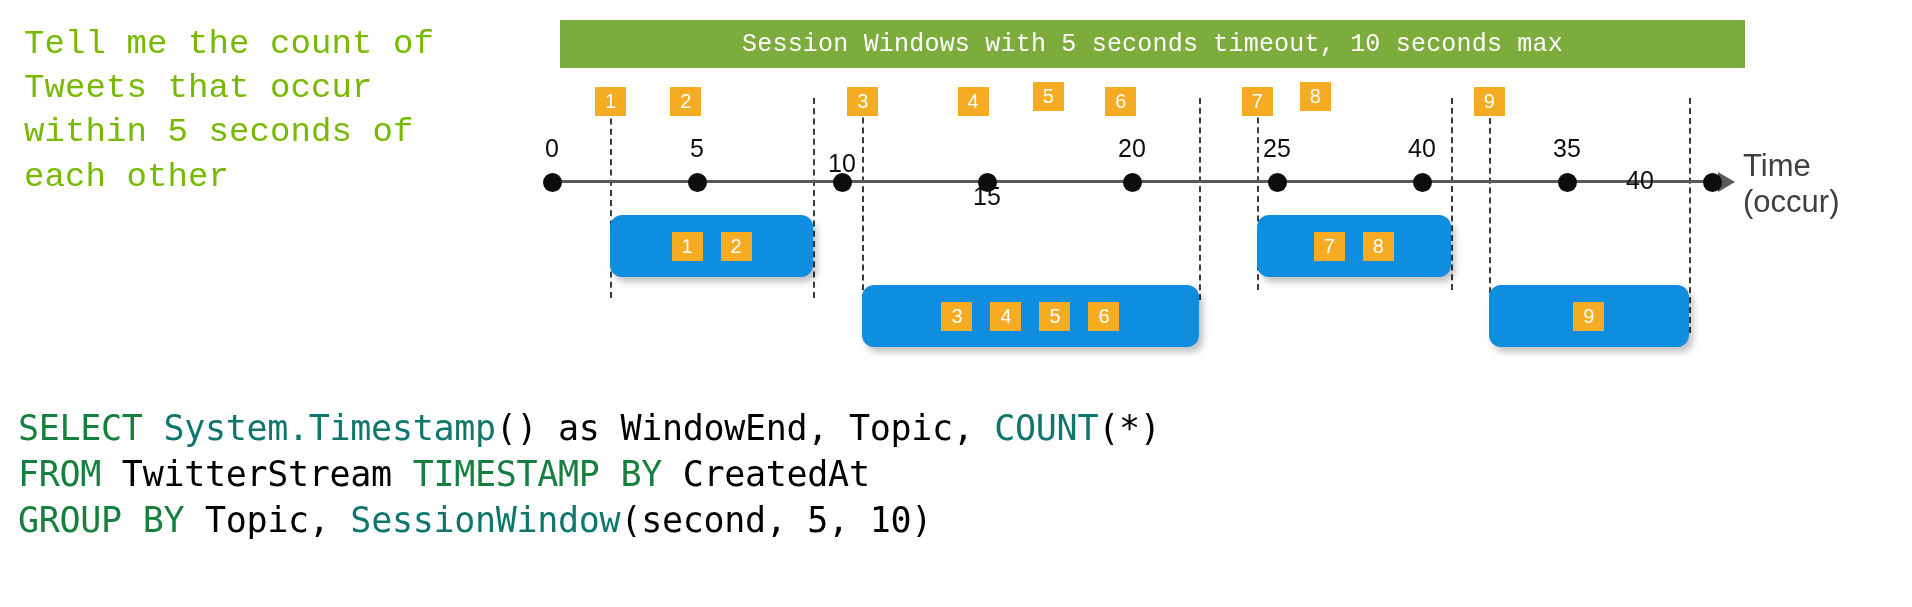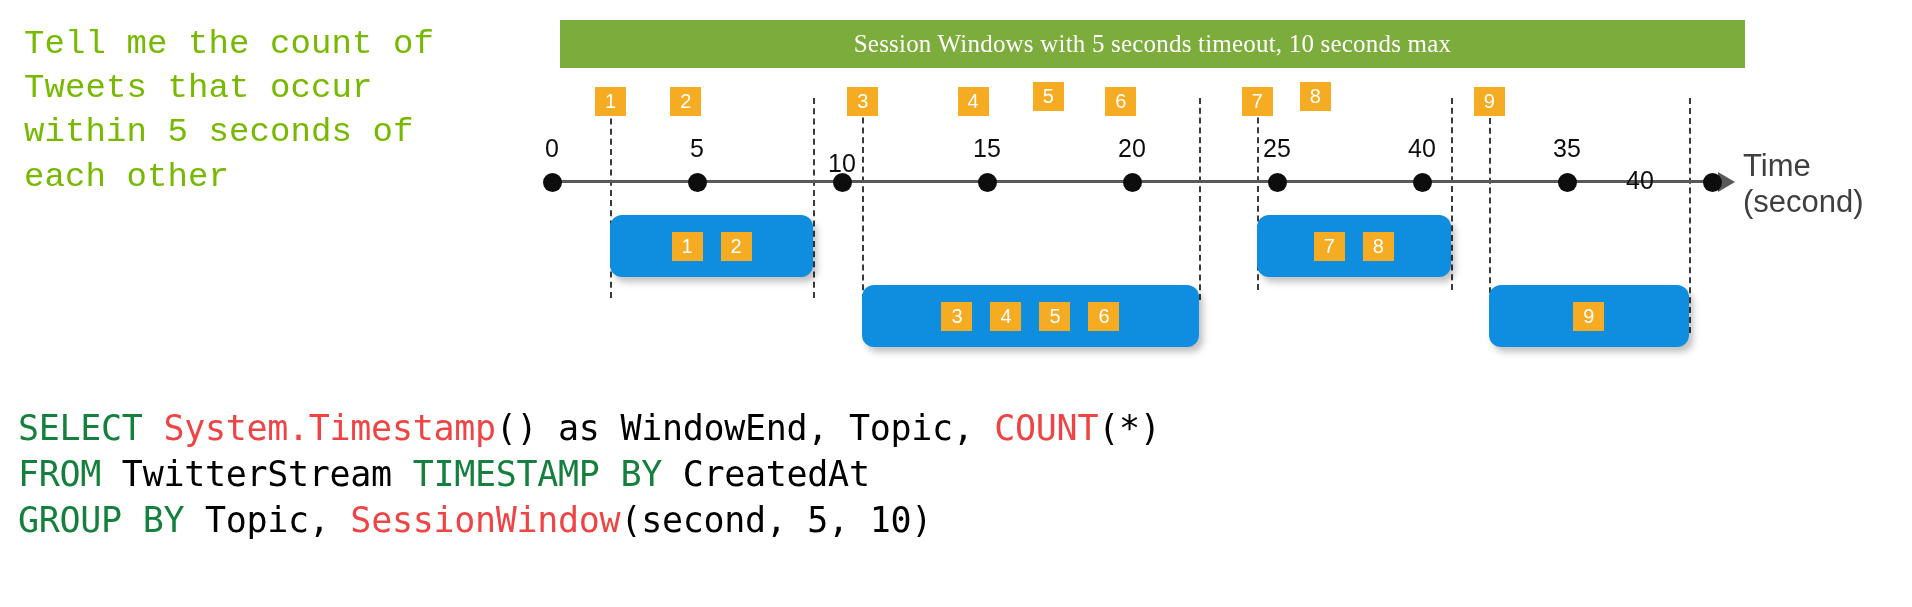--- a/index.html
+++ b/index.html
@@ -20,21 +20,21 @@
   #diagram{position:absolute;left:0;top:0;width:1912px;height:400px;}
 
   #green-bar{
     position:absolute;left:560px;top:20px;width:1185px;height:48px;
     background:#7cac3c;
   }
   #green-bar .bar-label{
     position:absolute;left:0;top:0;width:100%;height:48px;
     display:flex;align-items:center;justify-content:center;
     color:#ffffff;font-size:25px;letter-spacing:.2px;
-    font-family:Liberation Serif, serif;
+    font-family:Liberation Mono, monospace;
   }
 
   .dash-line{
     position:absolute;width:0;
     border-left:2px dashed #3a3a3a;
   }
 
   .axis-line{
     position:absolute;left:552px;top:180px;width:1170px;height:3px;
     background:#595959;
@@ -80,21 +80,21 @@
   .session-box .event-chip{position:static;}
 
   
   #sql{
     position:absolute;left:18px;top:405px;
     font-family:"DejaVu Sans Mono",monospace;
     font-size:35px;line-height:1.32;
     color:#000000;white-space:pre;letter-spacing:-.3px;
   }
   #sql .kw{color:#15803d;}
-  #sql .fn{color:#ef4444;}
+  #sql .fn{color:#0f766e;}
   #sql .pl{color:#000000;}
 </style>
 </head>
 <body>
 
 <div id="caption">Tell me the count of Tweets that occur within 5 seconds of each other</div>
 
 <div id="diagram">
 
   <div id="green-bar">
@@ -121,21 +121,21 @@
       <div class="axis-dot" style="left: 1123px;"></div>
       <div class="axis-dot" style="left: 1268px;"></div>
       <div class="axis-dot" style="left: 1413px;"></div>
       <div class="axis-dot" style="left: 1558px;"></div>
       <div class="axis-dot" style="left: 1703px;"></div>
     </div>
   <div id="ticks-layer">
       <div class="tick-label" style="left: 522px;">0</div>
       <div class="tick-label" style="left: 667px;">5</div>
       <div class="tick-label" style="left: 812px; margin-top: 15px;">10</div>
-      <div class="tick-label" style="left: 957px;">15</div>
+      <div class="tick-label" style="left: 957px; margin-top: 48px;">15</div>
       <div class="tick-label" style="left: 1102px;">20</div>
       <div class="tick-label" style="left: 1247px;">25</div>
       <div class="tick-label" style="left: 1392px;">40</div>
       <div class="tick-label" style="left: 1537px;">35</div>
       <div class="tick-label" style="left: 1610px; margin-top: 32px;">40</div>
     </div>
   <div id="events-layer">
       <div class="event-chip top" style="left: 595px; top: 87px;">1</div>
       <div class="event-chip top" style="left: 670.4px; top: 87px;">2</div>
       <div class="event-chip top" style="left: 847.3px; top: 87px;">3</div>
@@ -161,17 +161,17 @@
         <div class="event-chip">7</div>
         <div class="event-chip">8</div>
       </div>
       <div class="session-box" style="left: 1488.7px; width: 200.1px; top: 285px;">
         <div class="event-chip">9</div>
       </div>
     </div>
 
   <div id="time-label">
     <div>Time</div>
-    <div>(second)</div>
+    <div>(occur)</div>
   </div>
 </div>
 
 <div id="sql"><div><span class="kw">SELECT </span><span class="fn">System.Timestamp</span><span class="pl">() as WindowEnd, Topic, </span><span class="fn">COUNT</span><span class="pl">(*)</span></div><div><span class="kw">FROM </span><span class="pl">TwitterStream </span><span class="kw">TIMESTAMP BY </span><span class="pl">CreatedAt</span></div><div><span class="kw">GROUP BY </span><span class="pl">Topic, </span><span class="fn">SessionWindow</span><span class="pl">(second, 5, 10)</span></div></div>
 
 </body></html>

